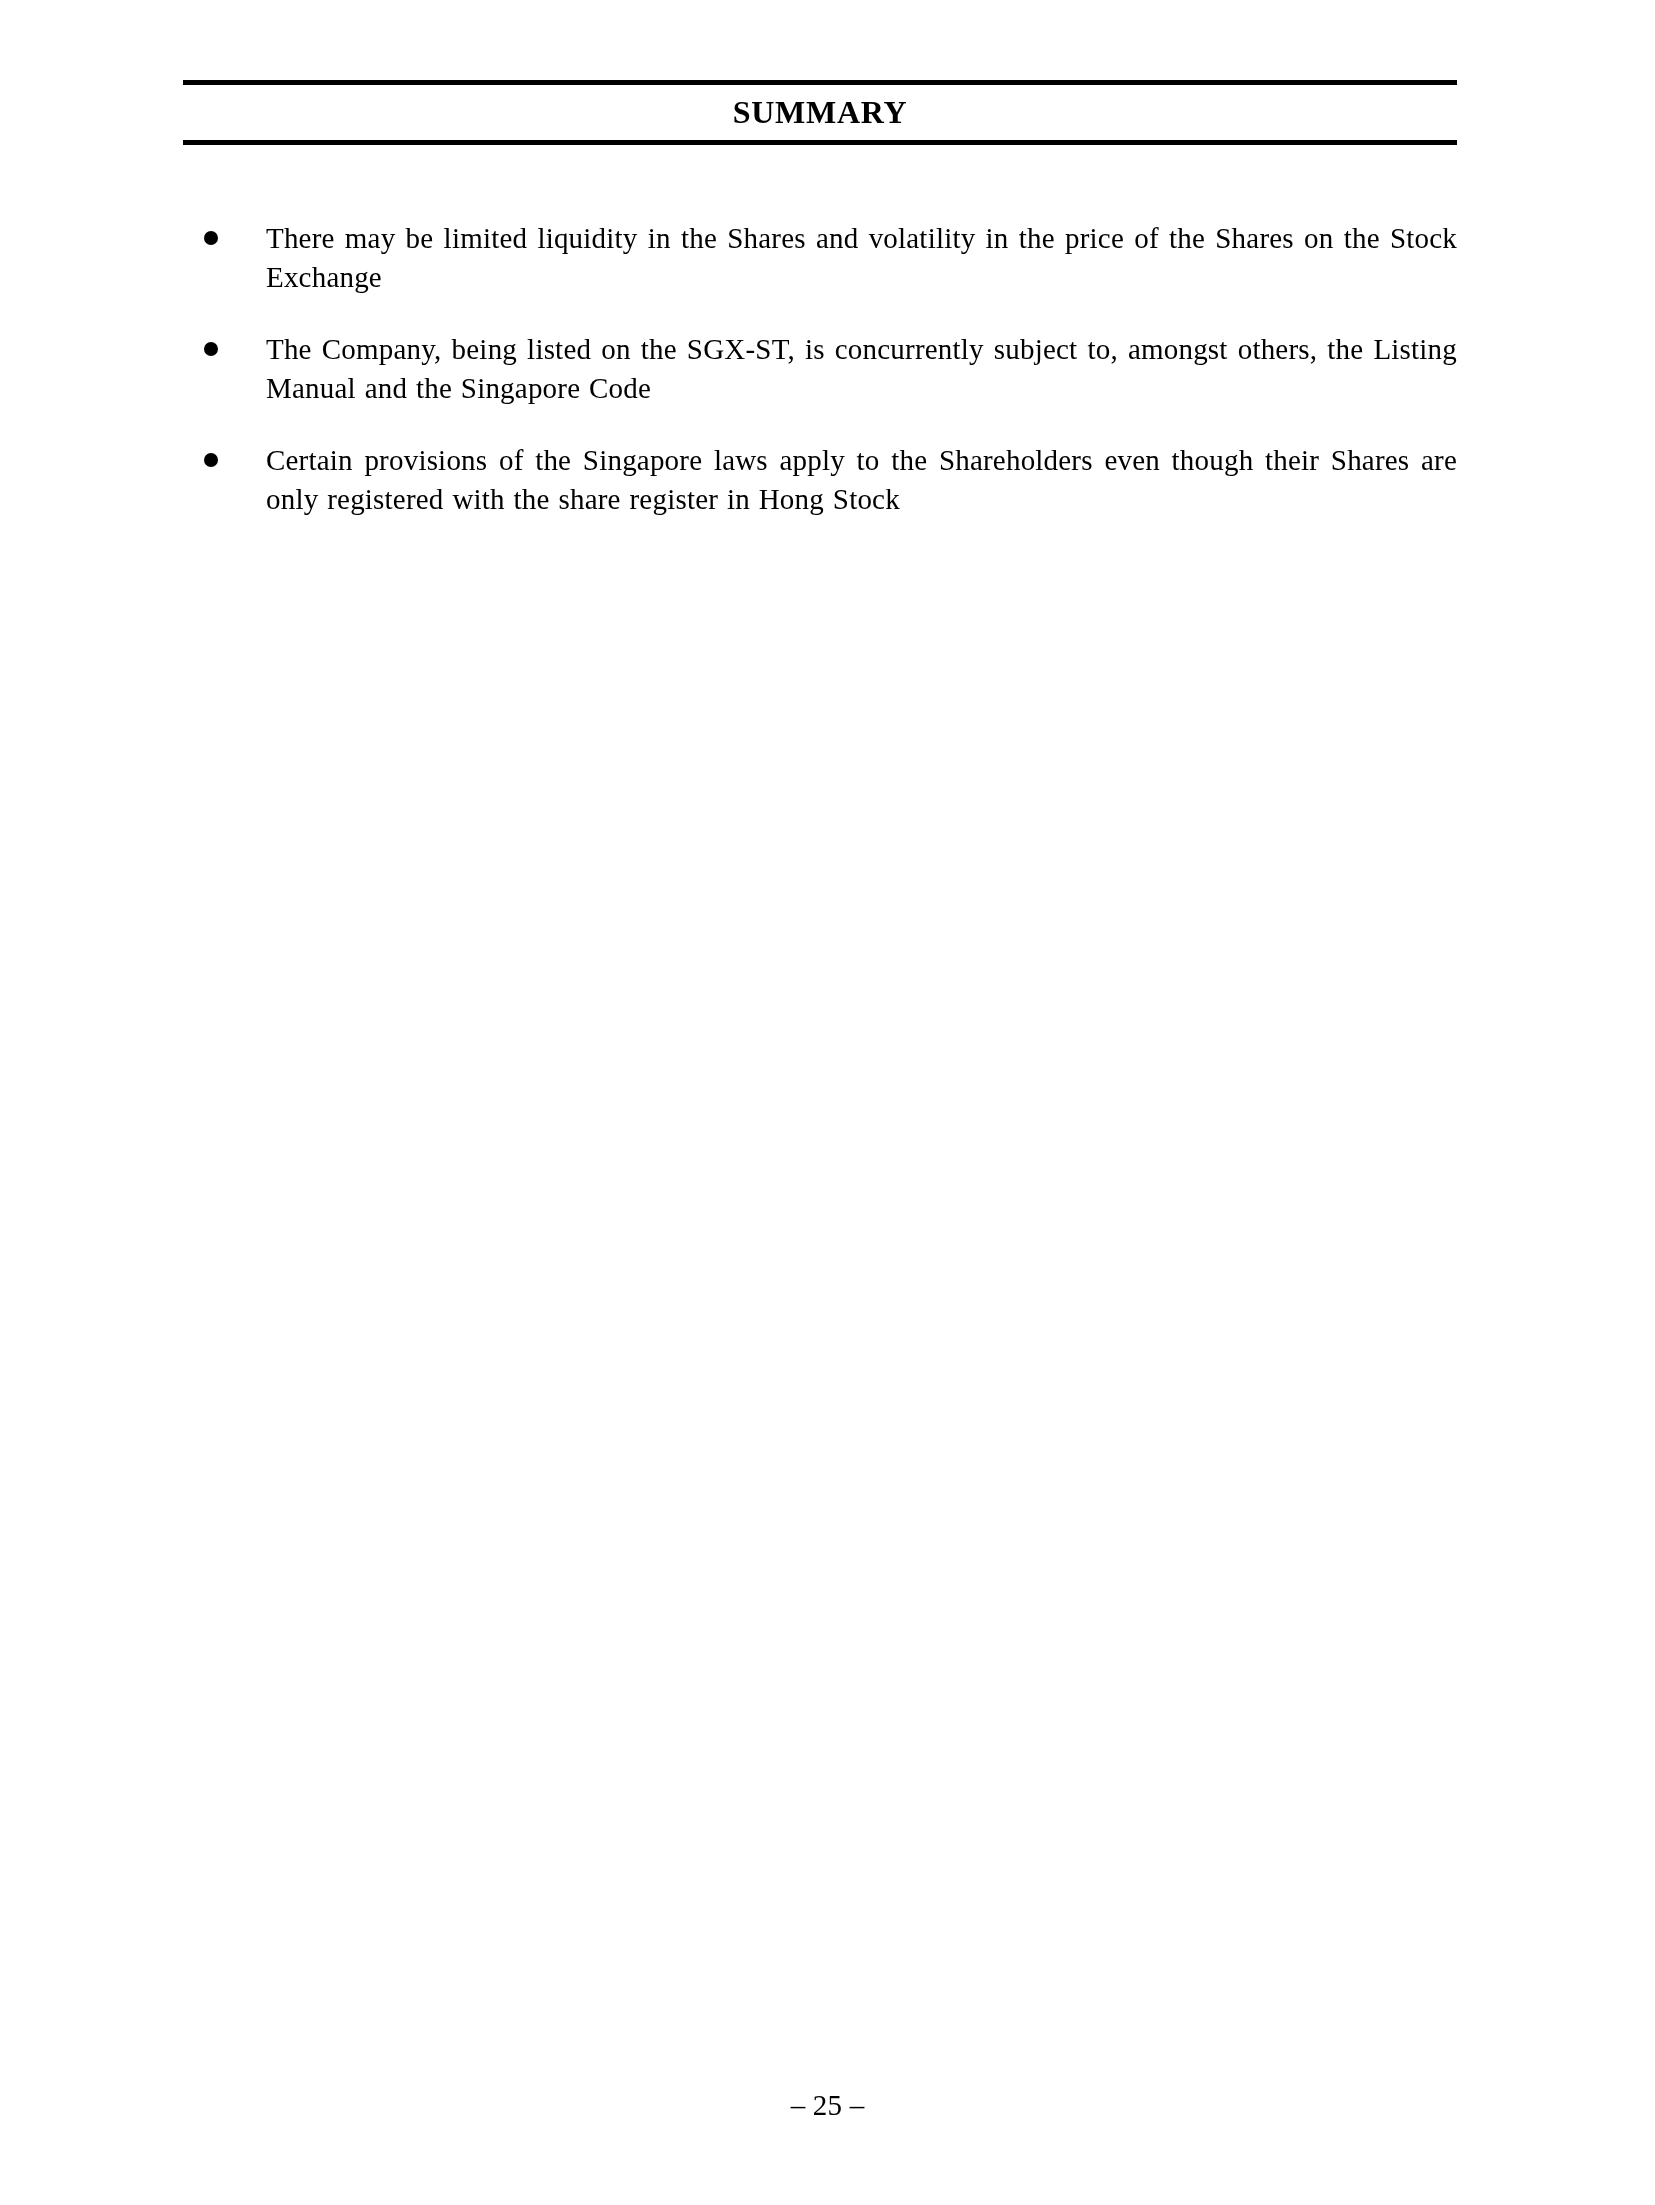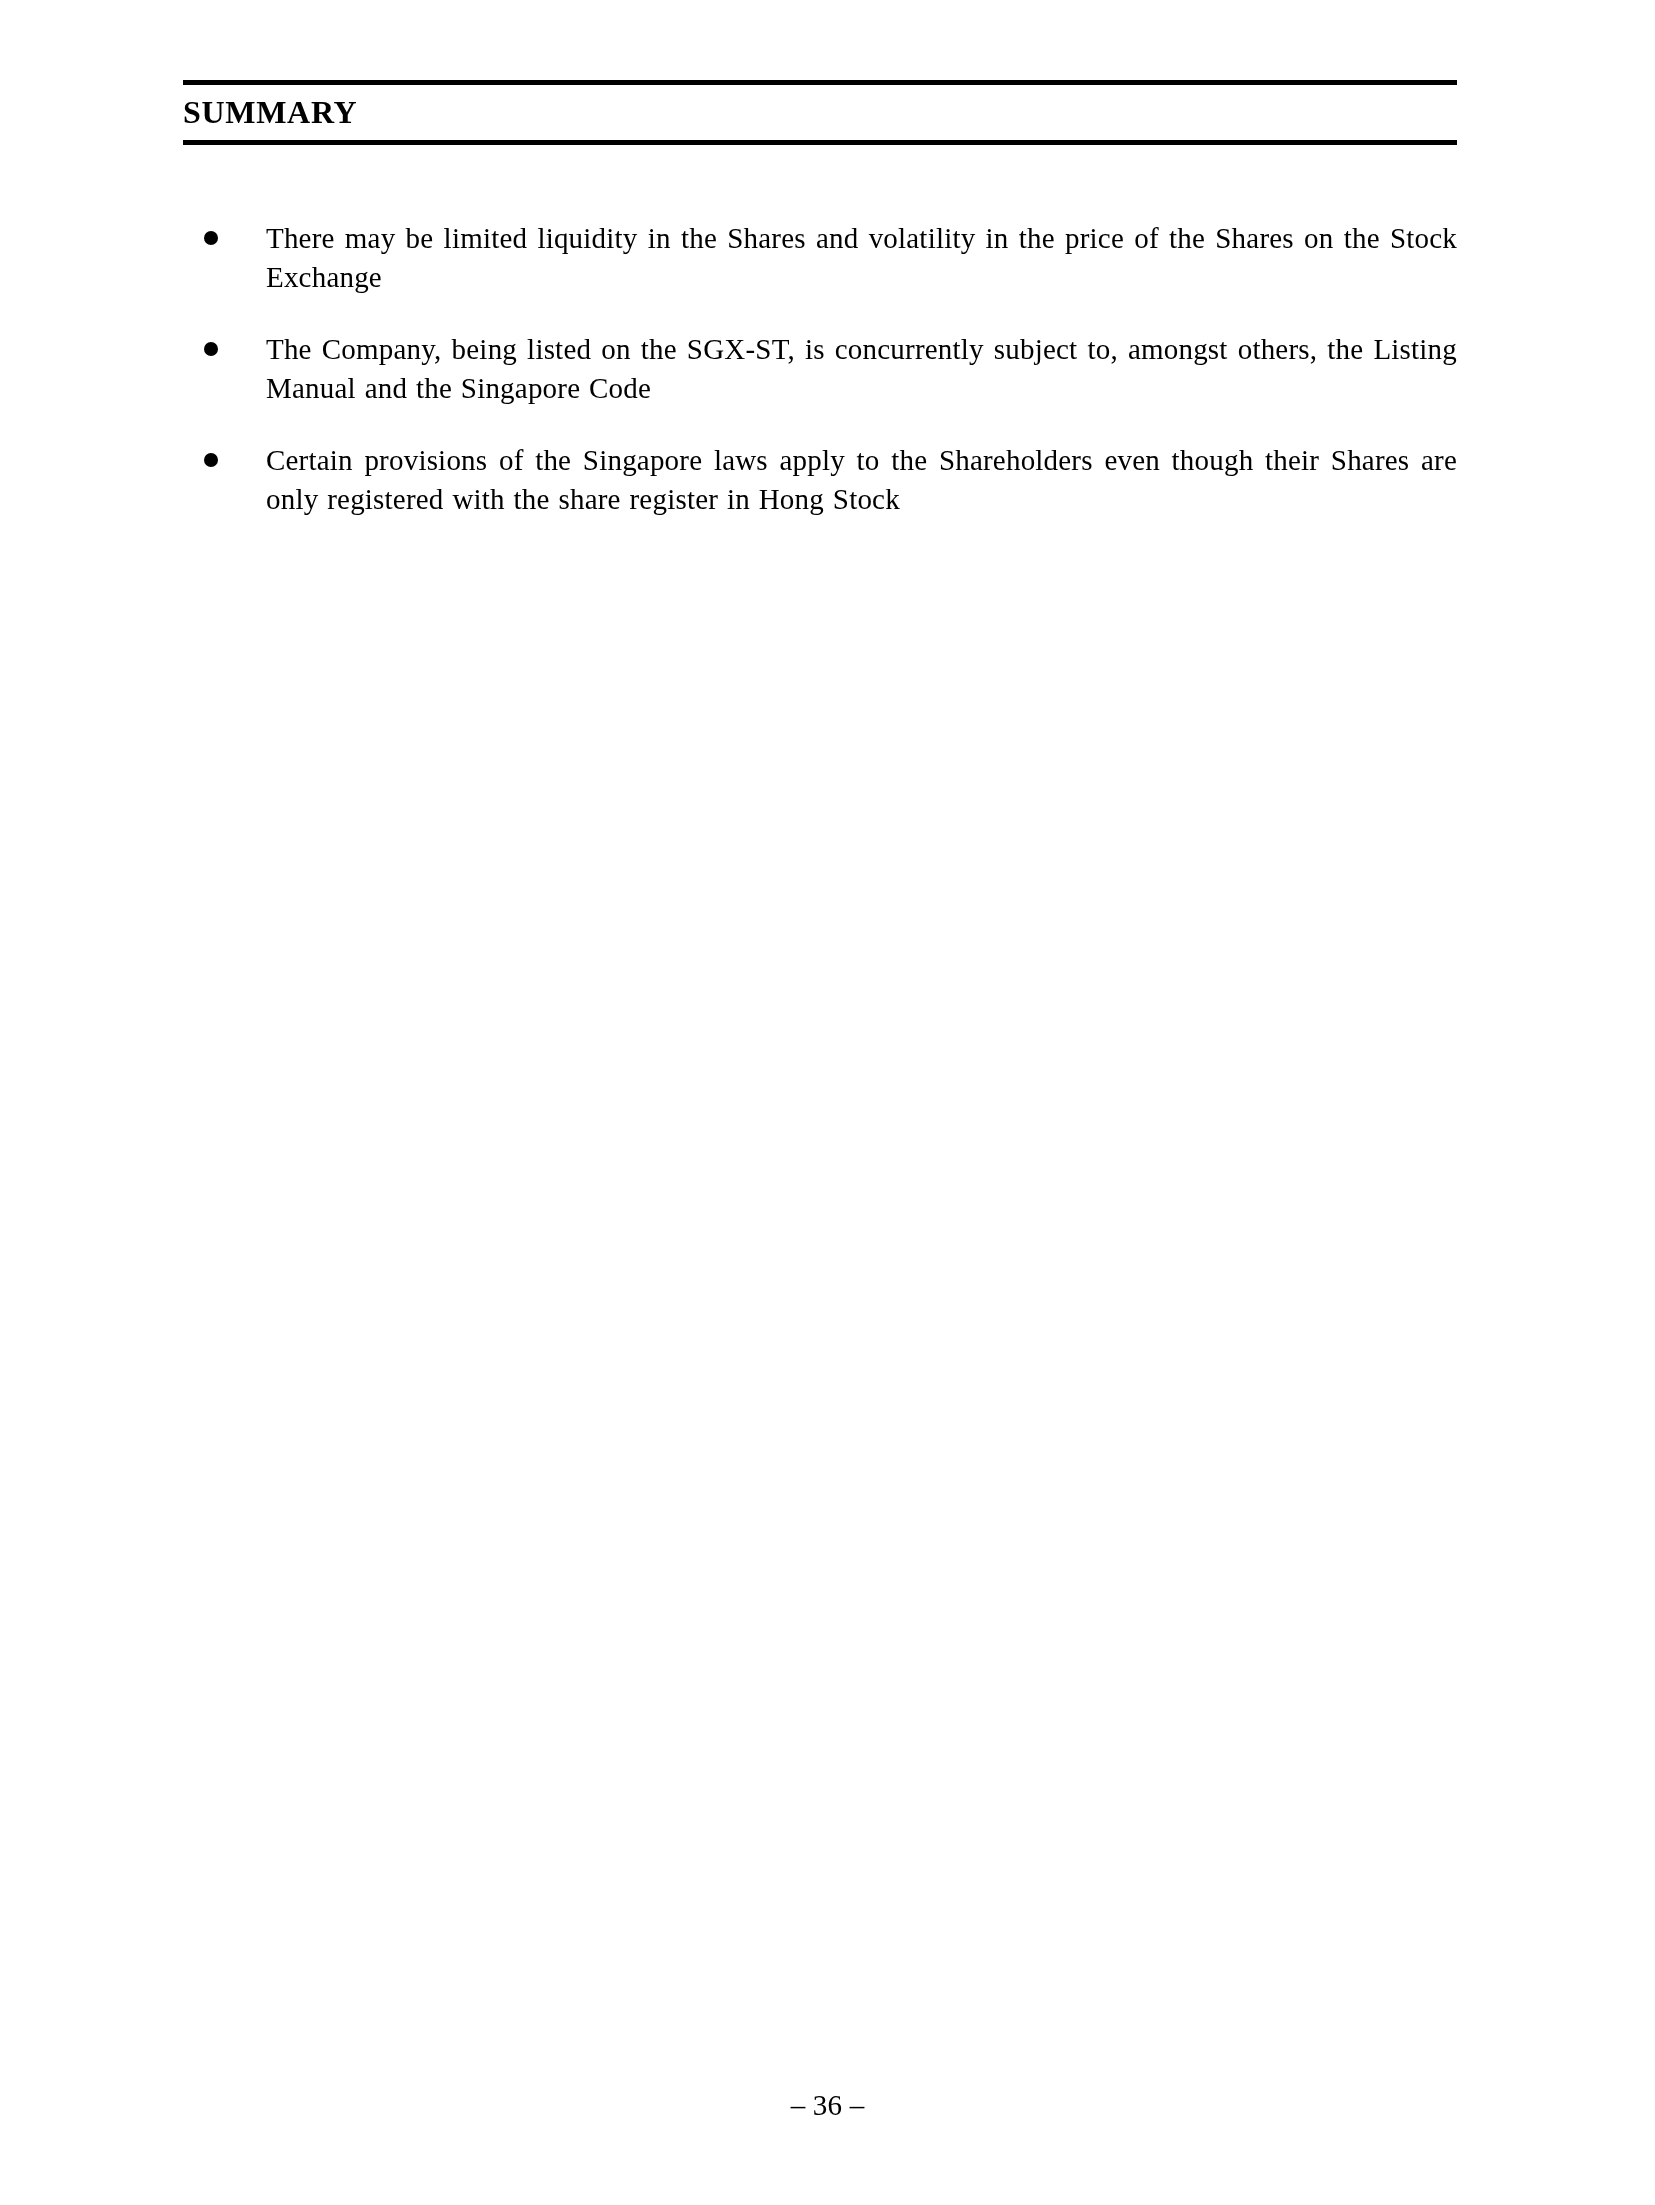--- a/index.html
+++ b/index.html
@@ -25,20 +25,21 @@
   .rule {
     width: 100%;
     height: 5px;
     background: #000000;
   }
   .title {
     margin: 9.3px 0 8.6px 0;
     font-size: 32px;
     line-height: 37px;
     font-weight: bold;
+    text-align: center;
     letter-spacing: 0.7px;
   }
   ul.bullet-list {
     list-style: none;
     margin: 74px 0 0 0;
     padding: 0;
   }
   ul.bullet-list li {
     position: relative;
     padding-left: 83px;
@@ -92,15 +93,15 @@
         <span>The Company, being listed on the SGX-ST, is concurrently subject to, amongst others, the Listing Manual and the Singapore Code</span>
       </li>
       <li>
         <span class="dot"></span>
         <span>Certain provisions of the Singapore laws apply to the Shareholders even though their Shares are only registered with the share register in Hong Stock</span>
       </li>
     </ul>
 
   </div>
 
-  <div class="page-number">– 36 –</div>
+  <div class="page-number">– 25 –</div>
 </div>
 
 
 </body></html>

